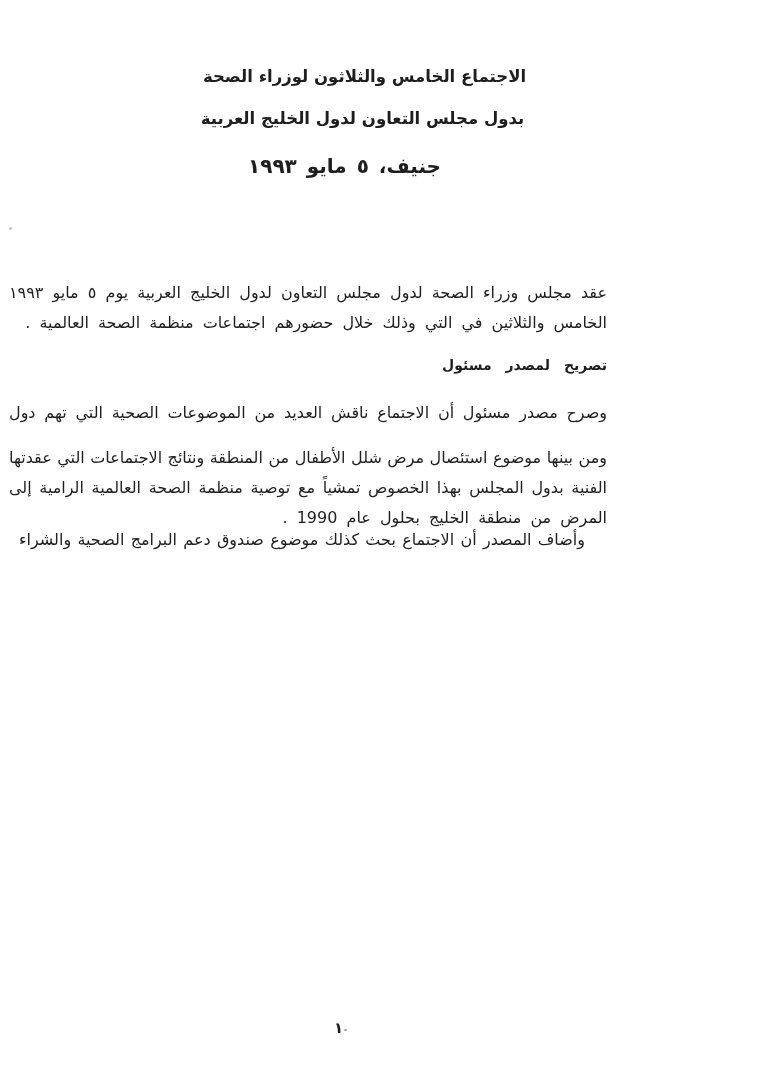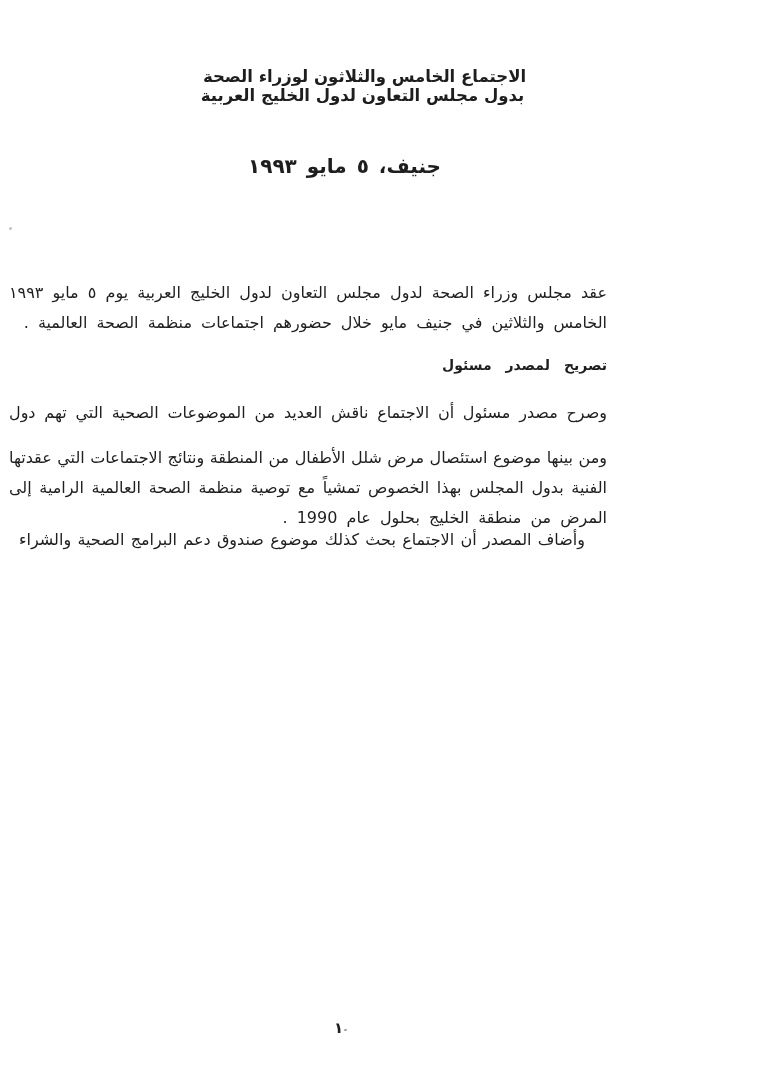--- a/index.html
+++ b/index.html
@@ -21,21 +21,21 @@
   .h-line {
     position: absolute;
     right: 0;
     text-align: center;
     font-weight: bold;
     font-size: 16.5px;
     line-height: 26px;
     white-space: nowrap;
   }
   .h-line1 { top: 64px;  left: 52px; }
-  .h-line2 { top: 83px;  left: 48px; }
+  .h-line2 { top: 106px;  left: 48px; }
   .h-date  { top: 153px; left: 12px; font-size: 20px; word-spacing: 3px; }
 
   
   .para {
     position: absolute;
     right: 70px;
     width: 598px;
   }
   .p1 { top: 278px; }
   .p2 { top: 398px; }
@@ -99,21 +99,21 @@
 <body>
 
 <div class="page">
 
   <div class="h-line h-line1">الاجتماع الخامس والثلاثون لوزراء الصحة</div>
   <div class="h-line h-line2">بدول مجلس التعاون لدول الخليج العربية</div>
   <div class="h-line h-date">جنيف، ٥ مايو ١٩٩٣</div>
 
   <div class="para p1">
     <div class="line j">عقد مجلس وزراء الصحة لدول مجلس التعاون لدول الخليج العربية يوم ٥ مايو ١٩٩٣ إجتماعه</div>
-    <div class="line r">الخامس والثلاثين في جنيف مايو خلال حضورهم اجتماعات منظمة الصحة العالمية .</div>
+    <div class="line r">الخامس والثلاثين في التي وذلك خلال حضورهم اجتماعات منظمة الصحة العالمية .</div>
   </div>
 
   <h2 class="section-heading">تصريح لمصدر مسئول</h2>
 
   <div class="para p2">
     <div class="line j">وصرح مصدر مسئول أن الاجتماع ناقش العديد من الموضوعات الصحية التي تهم دول المجلس</div>
   </div>
 
   <div class="para p3">
     <div class="line j">ومن بينها موضوع استئصال مرض شلل الأطفال من المنطقة ونتائج الاجتماعات التي عقدتها اللجان</div>

